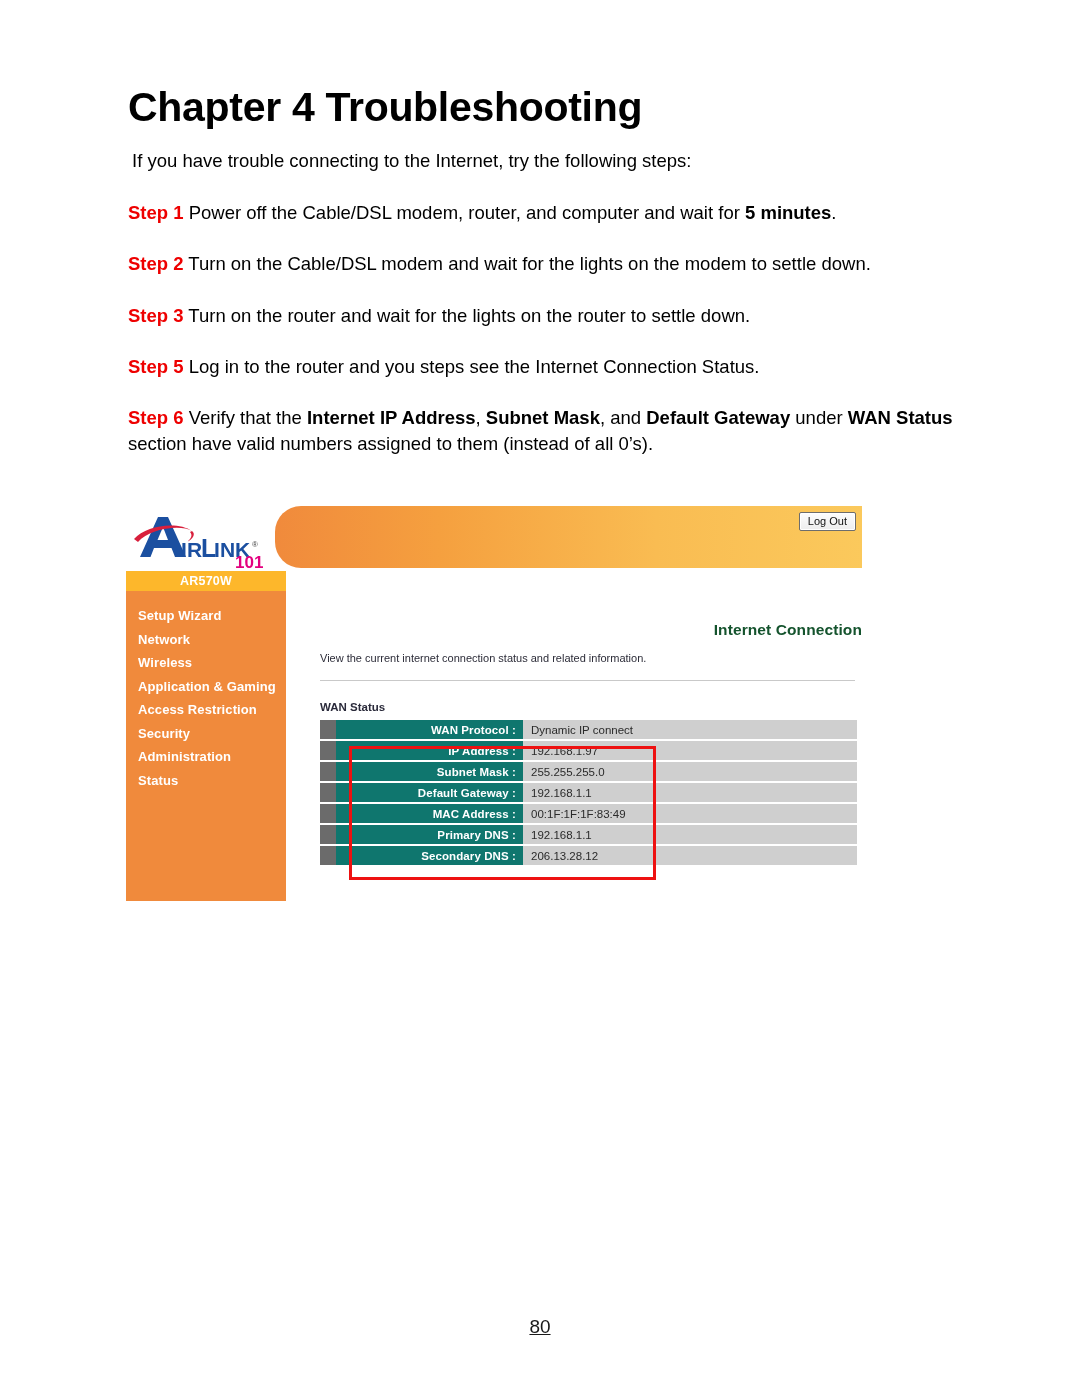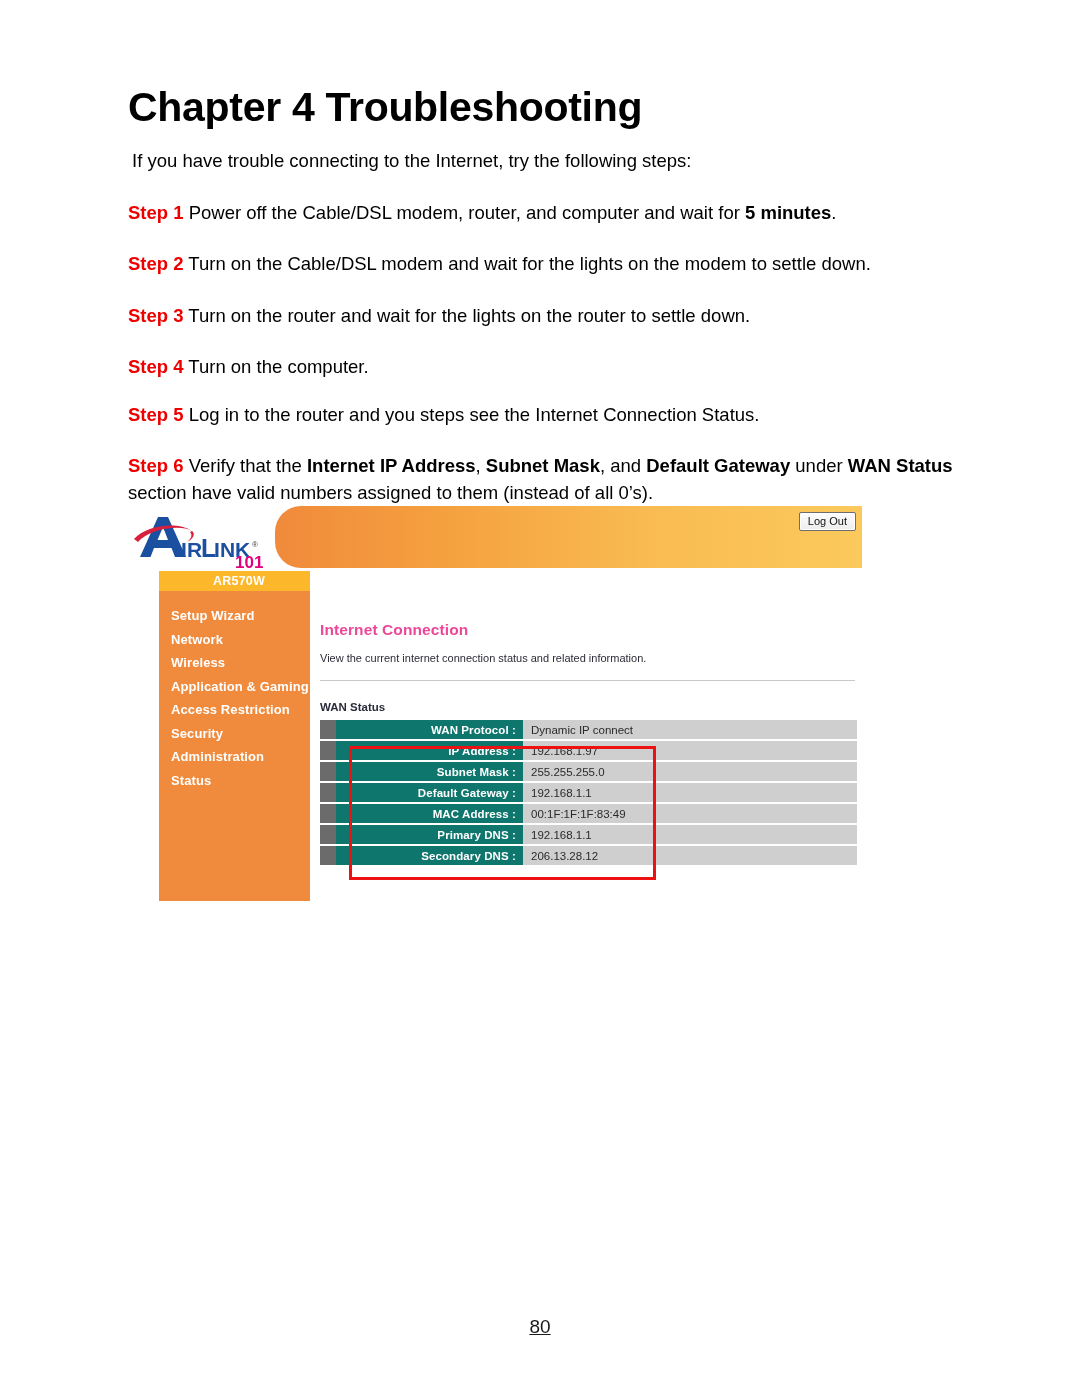--- a/index.html
+++ b/index.html
@@ -115,21 +115,20 @@
   .logo-svg { display:block; }
 
   
   .sidebar {
     position: absolute;
     left: 2px;
     top: 68px;
     width: 160px;
     height: 330px;
     background: #f08a3c;
-    margin-left: 33px;
   }
   .model-band {
     height: 20px;
     background: #fdb72b;
     color: #ffffff;
     font-size: 12.5px;
     font-weight: bold;
     text-align: center;
     line-height: 20px;
     letter-spacing: 0.2px;
@@ -151,23 +150,24 @@
     position: absolute;
     left: 186px;
     top: 68px;
     width: 552px;
     height: 330px;
     background: #ffffff;
   }
   .content-title {
     font-size: 15.5px;
     font-weight: bold;
-    color: #ec4899;
+    color: #14532d;
     margin: 50px 0 0 10px;
     letter-spacing: 0.1px;
+    text-align: right;
   }
   .content-desc {
     font-size: 11px;
     color: #2c2c38;
     margin: 13px 0 0 10px;
   }
   .divider {
     margin: 16px 0 0 10px;
     width: 535px;
     height: 1px;
@@ -247,21 +247,20 @@
   <div class="doc-body">
 
     <h1 class="chapter-title">Chapter 4 Troubleshooting</h1>
 
     <p class="intro">If you have trouble connecting to the Internet, try the following steps:</p>
 
     <div id="steps-container">
         <p class="step"><span class="step-label">Step 1</span><span> Power off the Cable/DSL modem, router, and computer and wait for </span><span class="b">5 minutes</span><span>.</span></p>
         <p class="step"><span class="step-label">Step 2</span><span> Turn on the Cable/DSL modem and wait for the lights on the modem to settle down.</span></p>
         <p class="step"><span class="step-label">Step 3</span><span> Turn on the router and wait for the lights on the router to settle down.</span></p>
-        <p class="step tight"><span class="step-label">Step 4</span><span> Turn on the computer.</span></p>
         <p class="step"><span class="step-label">Step 5</span><span> Log in to the router and you steps see the Internet Connection Status.</span></p>
         <p class="step"><span class="step-label">Step 6</span><span> Verify that the </span><span class="b">Internet IP Address</span><span>, </span><span class="b">Subnet Mask</span><span>, and </span><span class="b">Default Gateway</span><span> under </span><span class="b">WAN Status</span><span> section have valid numbers assigned to them (instead of all 0’s).</span></p>
       </div>
   </div>
 
   <div class="router-shot">
 
     <div class="logo-wrap">
       <svg class="logo-svg" width="140" height="58" viewBox="0 0 140 58">
 

